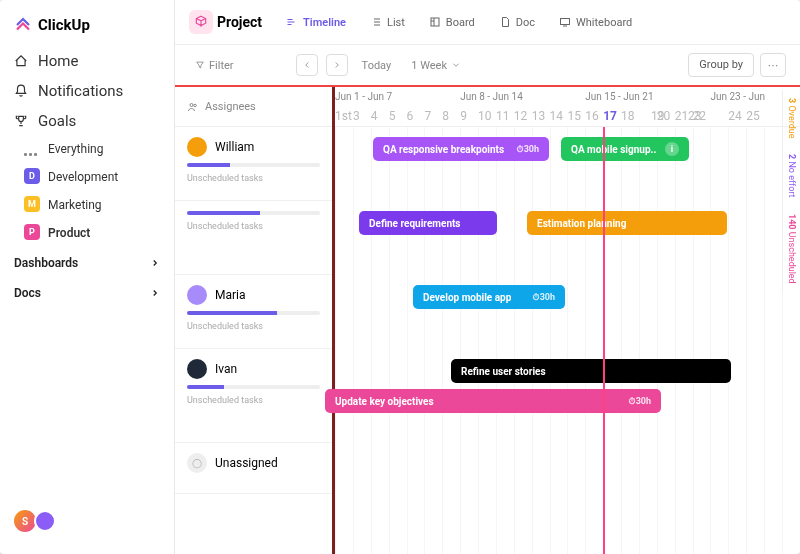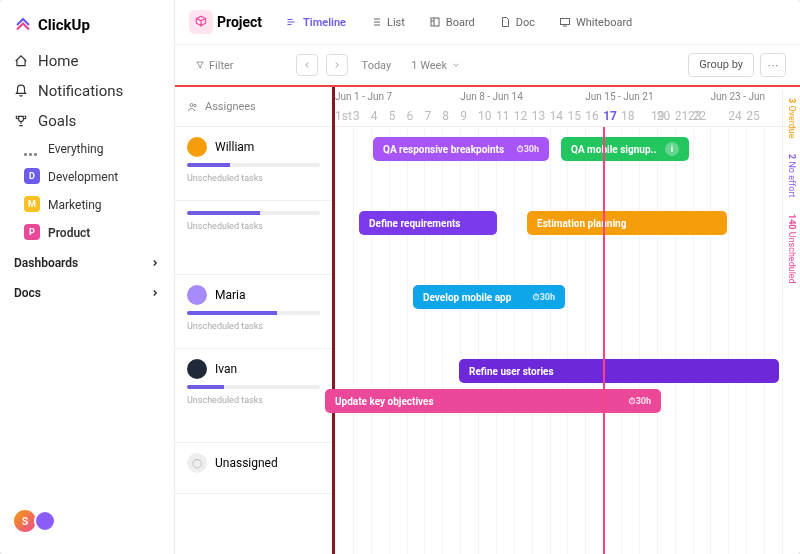--- a/index.html
+++ b/index.html
@@ -329,21 +329,21 @@
           <div class="task" style="background: rgb(124, 58, 237); left: 24px; width: 138px; top: 124px;">
             <span>Define requirements</span>
           </div>
           <div class="task" style="background: rgb(245, 158, 11); left: 192px; width: 200px; top: 124px;">
             <span>Estimation planning</span>
           </div>
           <div class="task" style="background: rgb(14, 165, 233); left: 78px; width: 152px; top: 198px;">
             <span>Develop mobile app</span>
             <span class="task-time">⏱30h</span>
           </div>
-          <div class="task" style="background: #6d28d9; left: 124px; width: 320px; top: 272px;">
+          <div class="task" style="background: #000000; left: 116px; width: 280px; top: 272px;">
             <span>Refine user stories</span>
           </div>
           <div class="task" style="background: rgb(236, 72, 153); left: -10px; width: 336px; top: 302px;">
             <span>Update key objectives</span>
             <span class="task-time">⏱30h</span>
           </div>
         </div>
     </div>
 
     <div class="side-badges">

